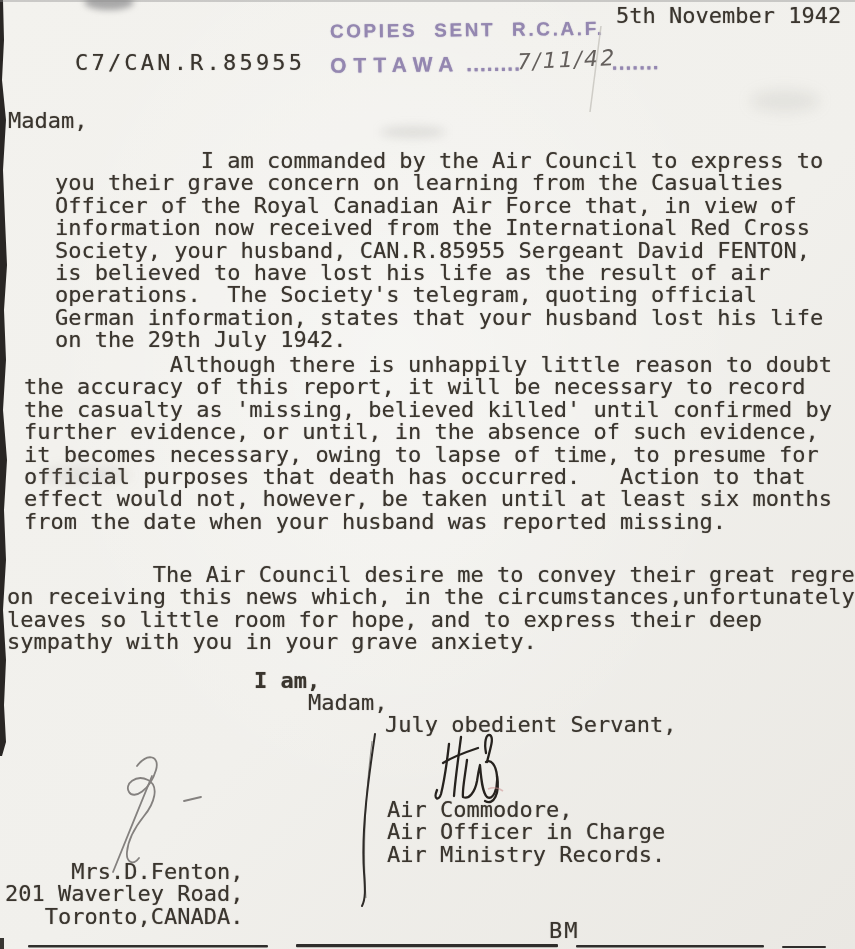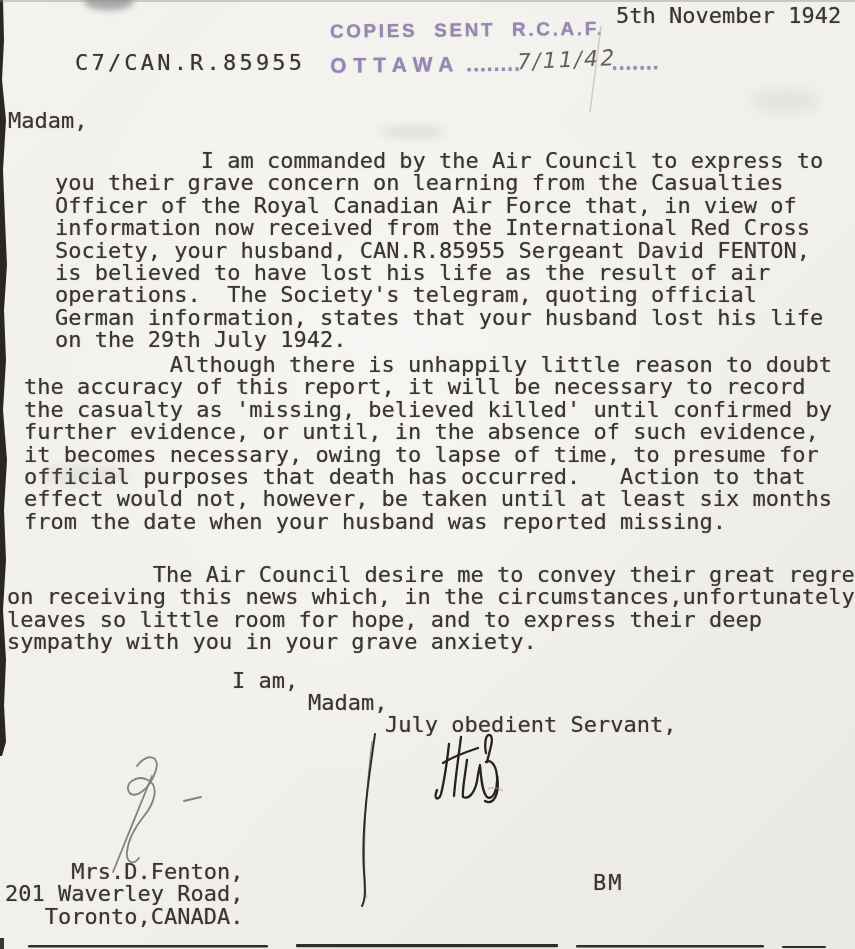--- a/index.html
+++ b/index.html
@@ -21,26 +21,26 @@
     line-height:22.4px;
     white-space:pre;
     text-shadow:0 0 1px rgba(58,53,46,.55);
   }
   .ref{left:75px;top:52px;letter-spacing:3.2px;text-align:center;}
   .date{left:616px;top:5px;}
   .salutation{left:8px;top:110px;}
   .p1{left:8px;top:150px;margin-left:47px;}
   .p2{left:8px;top:354px;margin-left:16px;}
   .p3{left:7px;top:564px;}
-  .close1{left:232px;top:670px;}
+  .close1{left:254px;top:670px;font-weight:bold;}
   .close2{left:308px;top:692px;}
   .close3{left:385px;top:714px;}
   .signatory{left:387px;top:799px;}
   .recipient{left:5px;top:861px;text-align:right;}
-  .initials{left:549px;top:872px;letter-spacing:2px;margin-left:44px;}
+  .initials{left:549px;top:920px;letter-spacing:2px;}
 
   .stamp{
     position:absolute;left:330px;top:19px;
     font-family:"Liberation Sans", sans-serif;
     color:#8a7caa;
     transform:rotate(-0.6deg);
     opacity:.9;
   }
   .stamp-l1{
     font-size:19px;font-weight:bold;letter-spacing:2.6px;word-spacing:9px;
@@ -103,20 +103,23 @@
 from the date when your husband was reported missing.</div>
   <div class="typed p3">           The Air Council desire me to convey their great regret
 on receiving this news which, in the circumstances,unfortunately
 leaves so little room for hope, and to express their deep
 sympathy with you in your grave anxiety.</div>
 
   <div class="typed close1">I am,</div>
   <div class="typed close2">Madam,</div>
   <div class="typed close3">July obedient Servant,</div>
 
+  <div class="typed signatory">Air Commodore,
+Air Officer in Charge
+Air Ministry Records.</div>
   <div class="typed recipient">Mrs.D.Fenton,
 201 Waverley Road,
 Toronto,CANADA.</div>
   <div class="typed initials">BM</div>
 
   <div class="smudge smudge-top"></div>
   <div class="smudge smudge-a"></div>
   <div class="smudge smudge-b"></div>
   <div class="smudge smudge-c"></div>
 

